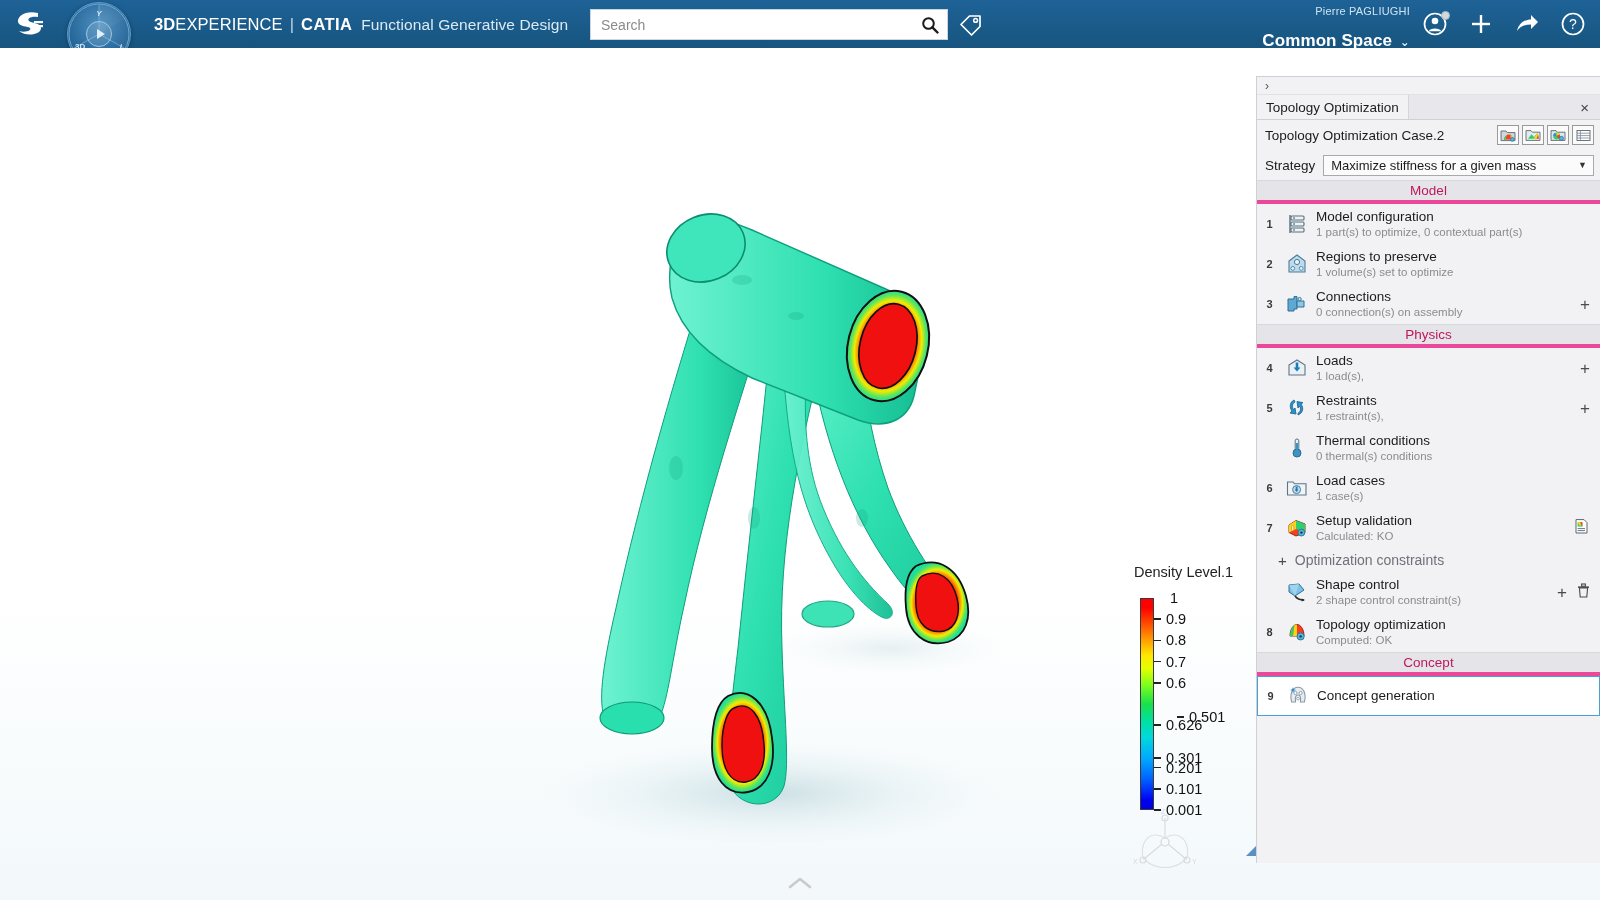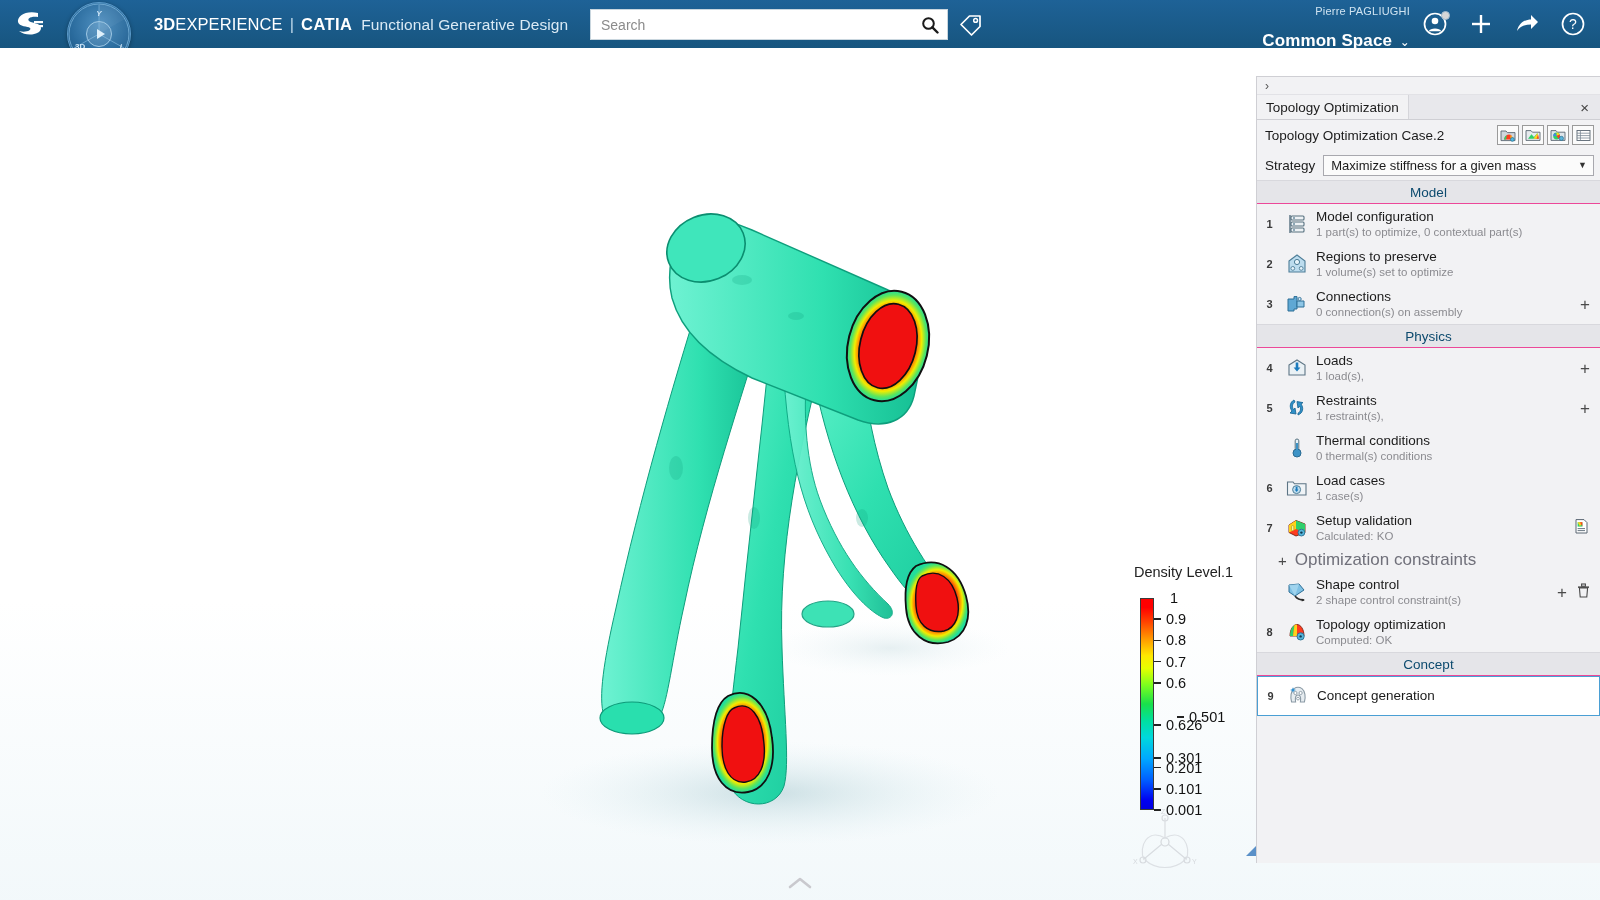--- a/index.html
+++ b/index.html
@@ -230,23 +230,23 @@
     border: 1px solid #a8a8ae;
     display: flex; align-items: center; justify-content: space-between;
     padding: 0 6px 0 7px; font-size: 13px; color: #1b1b1b; cursor: pointer;
   }
   .strategy-select .caret { font-size: 9px; color: #333; }
 
   .panel-scroll { flex: 1; overflow: hidden; }
 
   .section-header {
     height: 24px; background: #e5e5e9;
-    border-top: 1px solid #d8d8dd; border-bottom: 1px solid #ec4899;
+    border-top: 1px solid #d8d8dd; border-bottom: 4px solid #ec4899;
     display: flex; align-items: center; justify-content: center;
-    font-size: 13.5px; color: #0c4a6e;
+    font-size: 13.5px; color: #be185d;
   }
 
   .step-row {
     display: flex; align-items: center;
     min-height: 40px; padding: 3px 8px 3px 4px;
     gap: 6px; cursor: pointer; position: relative;
   }
   .step-row.selected {
     background: #ffffff;
     border: 1px solid #4a9fd4;
@@ -263,21 +263,21 @@
   .step-title { font-size: 13.5px; color: #1b1b1b; line-height: 16px; }
   .step-sub { font-size: 11.5px; color: #8b8b90; line-height: 14px; }
   .step-actions { display: flex; align-items: center; gap: 10px; padding-right: 2px; }
   .act-plus { font-size: 17px; color: #4a4a4a; line-height: 1; cursor: pointer; }
 
   .constraint-row {
     display: flex; align-items: center; min-height: 24px;
     padding: 2px 8px 2px 21px; gap: 8px; cursor: pointer;
   }
   .constraint-row .cplus { font-size: 15px; color: #4a4a4a; line-height: 1; }
-  .constraint-row .clabel { font-size: 17px; color: #70707a; }
+  .constraint-row .clabel { font-size: 14px; color: #70707a; }
 
   .panel-resize {
     position: absolute; left: -12px; bottom: 6px;
     width: 12px; height: 12px;
   }
 </style>
 </head>
 <body>
 
 <div id="app">

